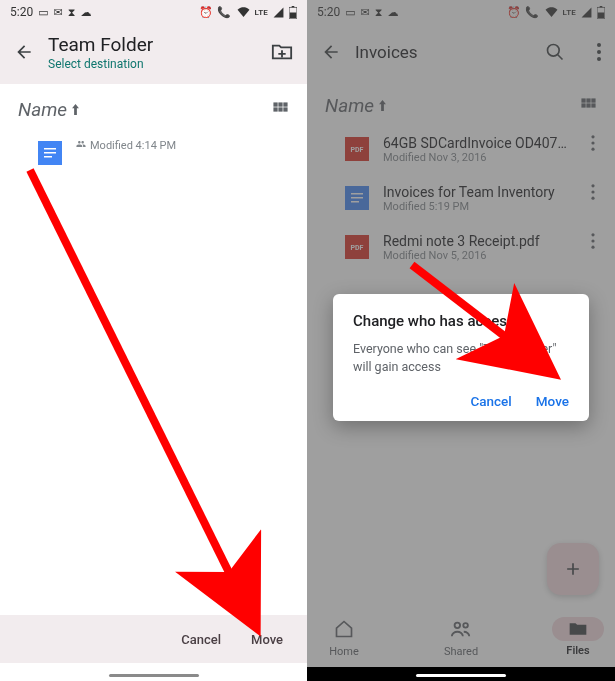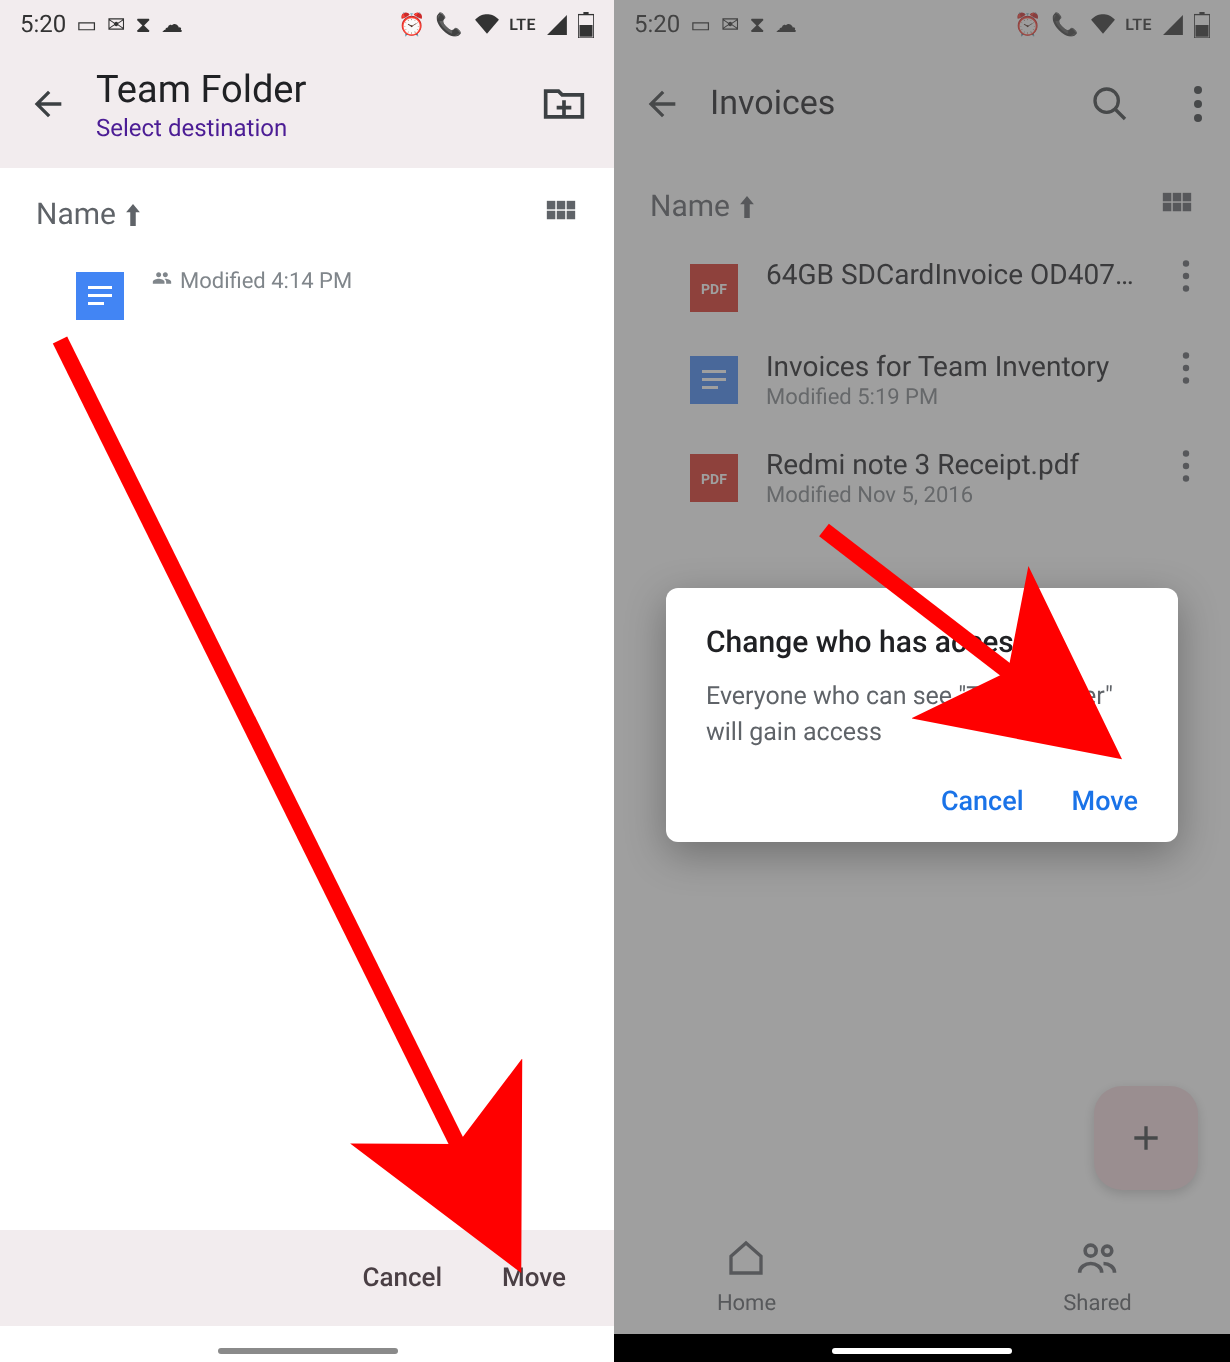--- a/index.html
+++ b/index.html
@@ -16,30 +16,30 @@
   .status .l, .status .r { display: flex; align-items: center; gap: 5px; }
   .status .i { font-size: 11px; }
   .status .lte { font-size: 8px; font-weight: 600; letter-spacing: 0.2px; }
   
   
   .header { display: flex; align-items: center; padding: 10px 14px 14px; gap: 14px; }
   .phone.left .header { background: #f2ecee; height: 60px; }
   .header .back { flex: 0 0 auto; }
   .header .titles { flex: 1; }
   .header .ttl { font-size: 19px; color: #202124; font-weight: 400; }
-  .header .sub { font-size: 12px; color: #4c1d95; margin-top: 1px; }
+  .header .sub { font-size: 12px; color: #0f766e; margin-top: 1px; }
   .header .newfolder { flex: 0 0 auto; }
   .phone.right .header { height: 56px; padding: 0 14px; align-items: center; }
   .phone.right .header .ttl { font-size: 17px; }
   .header .spacer { flex: 1; }
   .header .act { margin-left: 18px; }
   
   
   .sortrow { display: flex; align-items: center; justify-content: space-between; padding: 14px 18px 8px; }
-  .sortrow .lbl { font-size: 15px; color: #5f6368; display: flex; align-items: center; gap: 4px; }
+  .sortrow .lbl { font-size: 19px; color: #5f6368; display: flex; align-items: center; gap: 4px; font-style: italic; }
   .sortrow .grid { color: #5f6368; }
   
   
   .item { display: flex; align-items: flex-start; padding: 10px 16px; gap: 14px; }
   .item .thumb { flex: 0 0 24px; width: 24px; height: 24px; border-radius: 2px; display: flex; align-items: center; justify-content: center; margin-top: 2px; margin-left: 22px; }
   .item .thumb.doc { background: #4285f4; }
   .item .thumb.pdf { background: #d93025; }
   .item .thumb svg { display: block; }
   .item .meta { flex: 1; min-width: 0; }
   .item .name { font-size: 14px; color: #5f6368; white-space: nowrap; overflow: hidden; text-overflow: ellipsis; }
@@ -263,20 +263,23 @@
 
   <div class="item">
     <div class="thumb pdf">
         <svg width="24" height="24" viewBox="0 0 24 24">
           <rect width="24" height="24" fill="#d93025"></rect>
           <text x="12" y="15" text-anchor="middle" fill="#fff" font-size="7" font-weight="700" font-family="Arial">PDF</text>
         </svg>
       </div>
     <div class="meta">
       <div class="name">64GB SDCardInvoice OD40733694235...</div>
+      <div class="mod">
+          <span>Modified Nov 3, 2016</span>
+        </div>
     </div>
     <span class="more">
         <svg width="4" height="16" viewBox="0 0 4 18">
           <circle cx="2" cy="2" r="1.8" fill="#5f6368"></circle>
           <circle cx="2" cy="9" r="1.8" fill="#5f6368"></circle>
           <circle cx="2" cy="16" r="1.8" fill="#5f6368"></circle>
         </svg>
       </span>
   </div>
 
@@ -343,20 +346,28 @@
     </div>
     <div class="navitem">
       <span class="icwrap">
           <svg width="22" height="20" viewBox="0 0 24 20">
             <circle cx="8" cy="6" r="3" fill="none" stroke="#5f6368" stroke-width="2"></circle>
             <circle cx="17" cy="6" r="2.5" fill="none" stroke="#5f6368" stroke-width="2"></circle>
             <path fill="none" stroke="#5f6368" stroke-width="2" d="M2 18c0-3 3-5 6-5s6 2 6 5M15 13c3 0 6 2 6 5"></path>
           </svg>
         </span>
       <span class="lbl">Shared</span>
+    </div>
+    <div class="navitem active">
+      <span class="icwrap">
+          <svg width="20" height="18" viewBox="0 0 24 20">
+            <path fill="#3c4043" d="M2 3h7l2 2h11v12H2z"></path>
+          </svg>
+        </span>
+      <span class="lbl">Files</span>
     </div>
   </div>
 
   <div class="blackbar"></div>
   <div class="gesture"></div>
 
   <div class="dim"></div>
 
   <div class="dialog">
     <div class="dtitle">Change who has access?</div>

